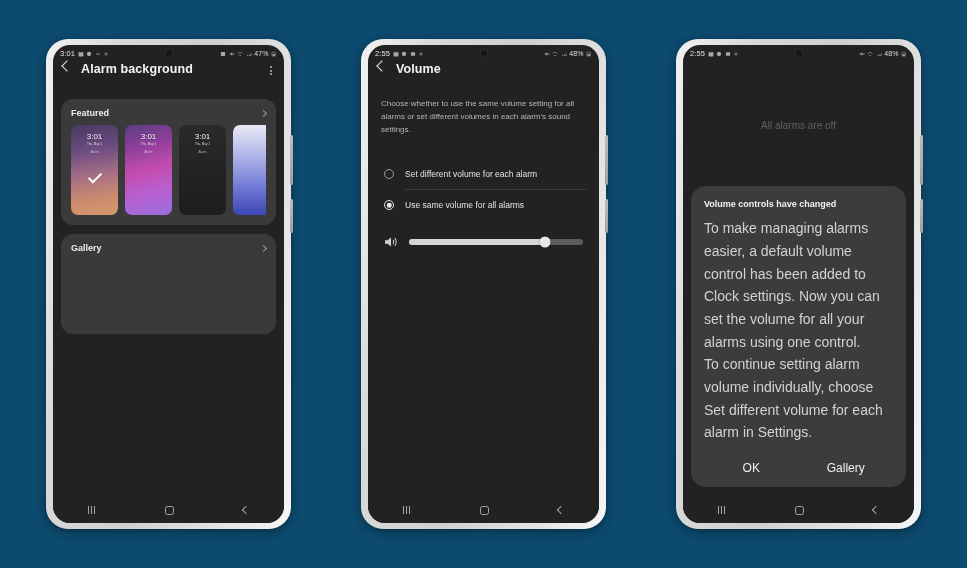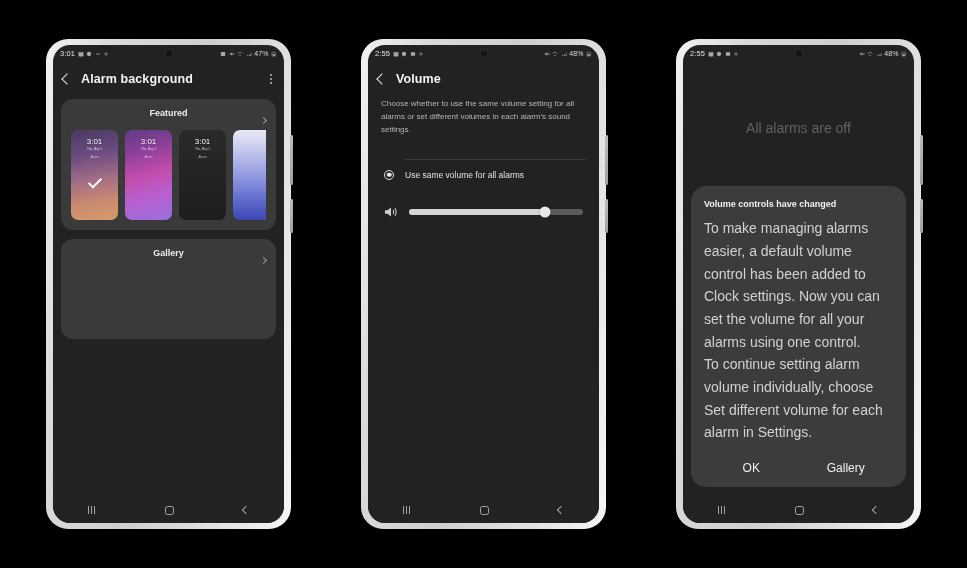--- a/index.html
+++ b/index.html
@@ -5,21 +5,21 @@
   * { box-sizing: border-box; margin: 0; padding: 0; }
   html, body {
     width: 967px; height: 568px;
     background: #ffffff;
     font-family: "Liberation Sans", sans-serif;
     overflow: hidden;
   }
   .stage {
     position: relative;
     width: 967px; height: 568px;
-    background: #000000;
+    background: #0c4a6e;
     display: flex;
     justify-content: center;
     align-items: center;
     gap: 70px;
   }
 
   
   .phone {
     position: relative;
     width: 245px;
@@ -72,21 +72,21 @@
     width: 9px; height: 9px; border-radius: 50%;
     background: #161616;
     border: 1px solid #2e2e2e;
   }
 
   
   .apphdr {
     height: 34px;
     flex: 0 0 34px;
     display: flex;
-    align-items: center;
+    align-items: flex-start;
     padding: 0 10px;
     gap: 10px;
   }
   .back-chev {
     width: 8px; height: 8px;
     border-left: 1.6px solid #e6e6e6;
     border-bottom: 1.6px solid #e6e6e6;
     transform: rotate(45deg);
     flex: 0 0 auto;
   }
@@ -106,21 +106,20 @@
   
   .body1 { flex: 1; padding: 3px 8px 0 8px; display: flex; flex-direction: column; gap: 9px; }
   .card {
     background: #3a3a3a;
     border-radius: 12px;
     padding: 9px 10px 10px 10px;
   }
   .card-hdr {
     display: flex; align-items: center;
     margin-bottom: 7px;
-    flex-direction: column;
   }
   .card-hdr-label { font-size: 9px; color: #ededed; font-weight: bold; }
   .chev-r {
     margin-left: auto;
     width: 5px; height: 5px;
     border-top: 1.3px solid #9a9a9a;
     border-right: 1.3px solid #9a9a9a;
     transform: rotate(45deg);
   }
   .thumbs { display: flex; gap: 7px; overflow: hidden; }
@@ -213,21 +212,21 @@
     width: 11px; height: 11px; border-radius: 50%;
     background: #e8e8e8;
     box-shadow: 0 0 2px rgba(0,0,0,.45);
   }
 
   
   .body3 { flex: 1; position: relative; }
   .allarms {
     position: absolute; left: 0; right: 0; top: 58px;
     text-align: center;
-    font-size: 14px;
+    font-size: 10px;
     color: #616161;
     font-weight: 500;
   }
   .fab-row {
     position: absolute; right: 18px; top: 148px;
     display: flex; align-items: center; gap: 17px;
     opacity: .30;
   }
   .plus { position: relative; width: 11px; height: 11px; }
   .plus::before, .plus::after {
@@ -457,20 +456,24 @@
       </div>
 
       <div class="apphdr">
         <div class="back-chev"></div>
         <div class="apptitle">Volume</div>
       </div>
 
       <div class="body2">
         <div class="desc">Choose whether to use the same volume setting for all alarms or set different volumes in each alarm's sound settings.</div>
 
+        <div class="opt">
+          <div class="radio"></div>
+          <div class="opt-label">Set different volume for each alarm</div>
+        </div>
         <div class="opt-div"></div>
         <div class="opt">
           <div class="radio on"></div>
           <div class="opt-label">Use same volume for all alarms</div>
         </div>
 
         <div class="slider-row">
           <svg class="spk" viewBox="0 0 16 14">
             <path d="M1 5h3l4-3.2v10.4L4 9H1z" fill="#cfcfcf"></path>
             <path d="M10.3 4.4c1.1 1.1 1.1 4.1 0 5.2" stroke="#cfcfcf" stroke-width="1.2" fill="none"></path>

